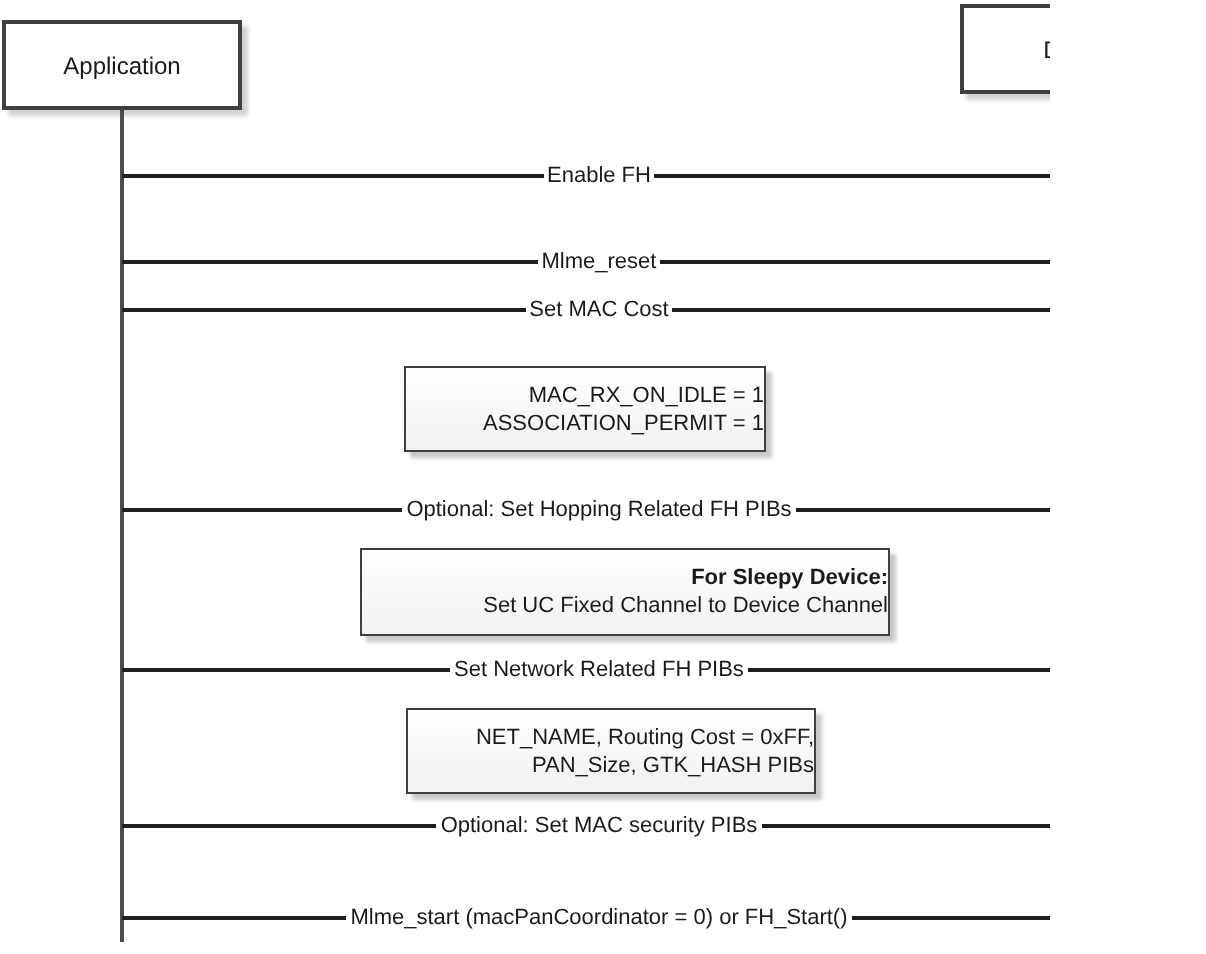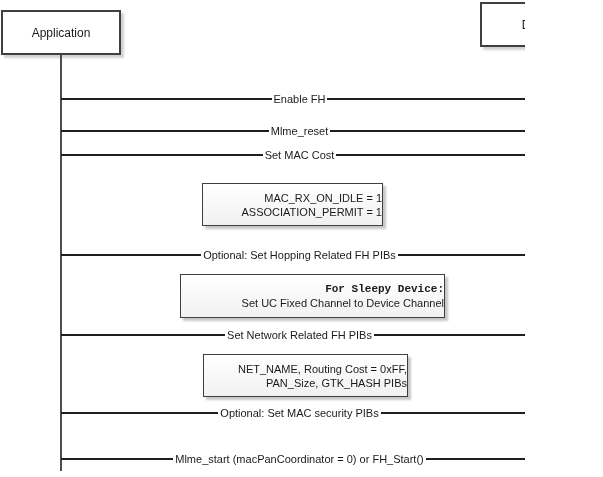--- a/index.html
+++ b/index.html
@@ -70,38 +70,38 @@
     flex-direction: column;
     justify-content: center;
     text-align: right;
     font-size: 11px;
     line-height: 14px;
     white-space: nowrap;
   }
   .note-1 { left: 202px; top: 183px; width: 179px; height: 41px; }
   .note-2 { left: 180px; top: 274px; width: 263px; height: 42px; }
   .note-3 { left: 203px; top: 354px; width: 203px; height: 41px; }
-  .note .title { font-weight: bold; font-family: Liberation Mono, monospace; }
+  .note .title { font-weight: bold; }
 </style>
 </head>
 <body>
 
 <div class="canvas">
 
   <div class="actor actor-app">
     <span>Application</span>
   </div>
   <div class="actor actor-dev">
     <span>Device</span>
   </div>
 
   <div class="lifeline lifeline-app"></div>
   <div class="lifeline lifeline-dev"></div>
 
-  <div class="msg" style="top:98px">
+  <div class="msg" style="top:87px">
     <div class="head"></div>
     <div class="lbl"><span>Enable FH</span></div>
   </div>
 
   <div class="msg" style="top:130px">
     <div class="head"></div>
     <div class="lbl"><span>Mlme_reset</span></div>
   </div>
 
   <div class="msg" style="top:154px">

